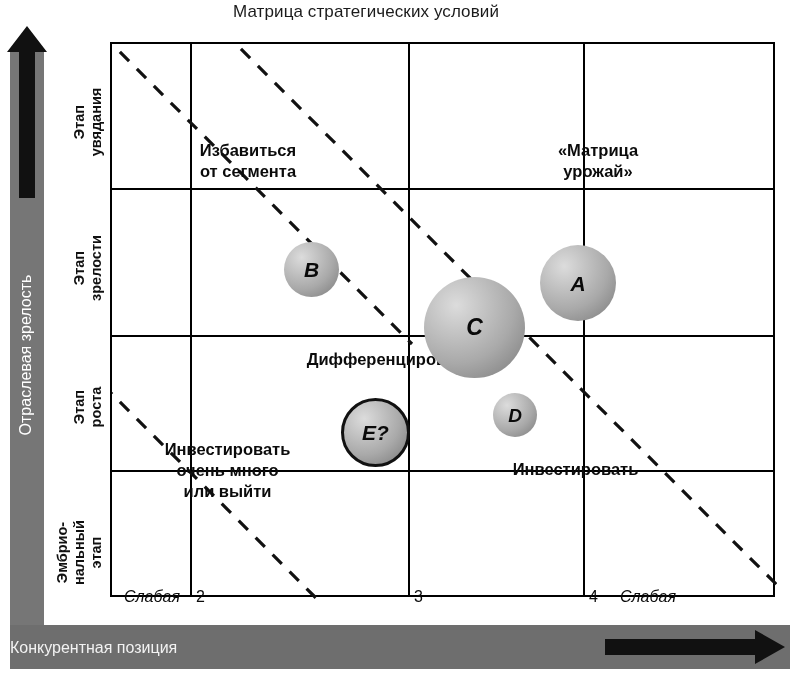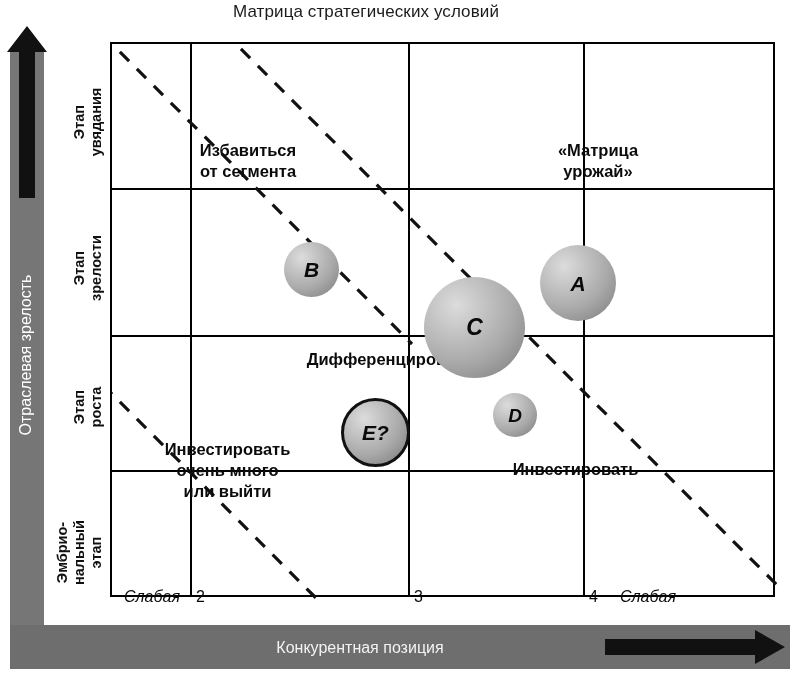--- a/index.html
+++ b/index.html
@@ -58,21 +58,21 @@
     font-size: 16px;
     white-space: nowrap;
   }
   #x-axis-title {
     position: absolute;
     left: 10px;
     top: 625px;
     width: 700px;
     height: 44px;
     line-height: 45px;
-    text-align: center;
+    text-align: left;
     color: #f2f2f2;
     font-size: 16px;
     white-space: nowrap;
   }
 
   
   #y-axis-arrow {
     position: absolute;
     left: 6px;
     top: 26px;

